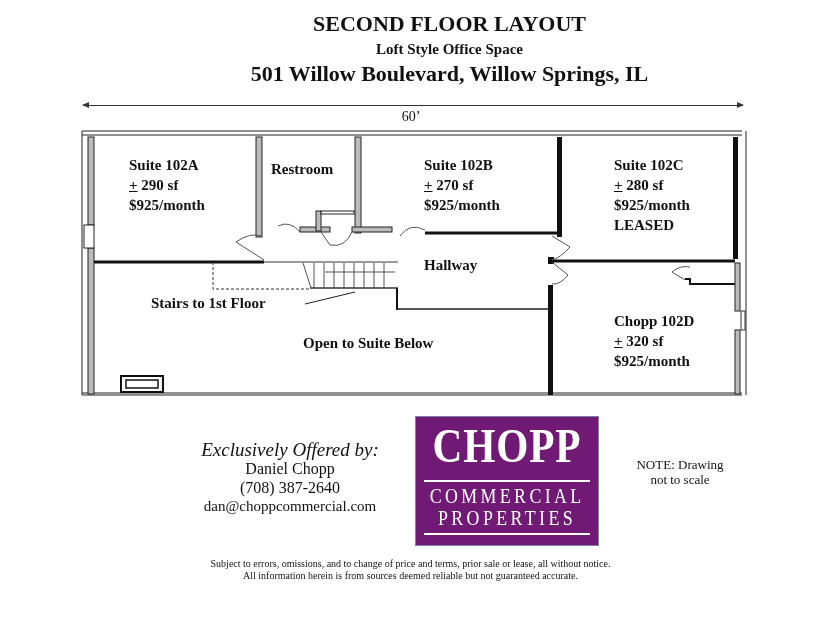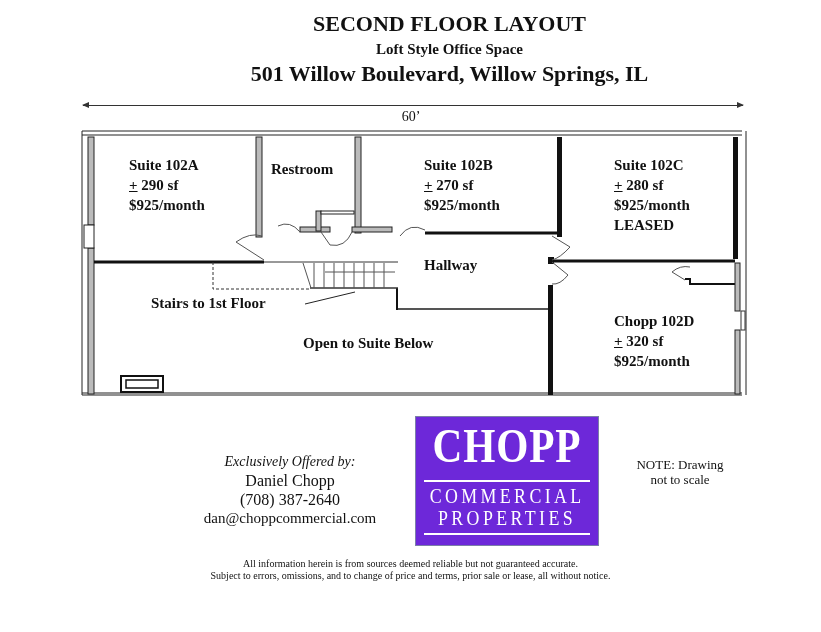--- a/index.html
+++ b/index.html
@@ -16,24 +16,24 @@
   .arrow-l, .arrow-r { position: absolute; top: -3px; width: 0; height: 0;
       border-top: 3.5px solid transparent; border-bottom: 3.5px solid transparent; }
   .arrow-l { left: -1px; border-right: 7px solid #333; }
   .arrow-r { right: -1px; border-left: 7px solid #333; }
 
   #plan { left: 0; top: 0; width: 821px; height: 632px; }
   .room-label { position: absolute; font-weight: bold; font-size: 15px; line-height: 20px; white-space: nowrap; }
   .pm { text-decoration: underline; }
 
   #offer { left: 180px; top: 440px; width: 220px; text-align: center; font-size: 16px; line-height: 19px; }
-  #offer .it { font-style: italic; font-size: 14px; margin-top: 12px; }
+  #offer .it { font-style: italic; font-size: 19px; }
   #offer .em { font-size: 15px; }
 
-  #logo { left: 415px; top: 416px; width: 184px; height: 130px; background: #6d28d9;
+  #logo { left: 415px; top: 416px; width: 184px; height: 130px; background: #701a75;
           border: 1px solid #7b7fa8; box-sizing: border-box; }
   #logo-big { position: absolute; left: 0; top: 4px; width: 100%; text-align: center; color: #fff;
               font-family: "Liberation Serif", serif; font-weight: bold; font-size: 48px; line-height: 50px;
               transform: scaleX(0.86); letter-spacing: 1px; }
   .logo-rule { position: absolute; left: 8px; right: 8px; height: 2px; background: #fff; }
   .logo-small { position: absolute; left: 0; width: 100%; text-align: center; color: #fff;
                 font-family: "Liberation Serif", serif; font-size: 21px; line-height: 22px; letter-spacing: 4px;
                 transform: scaleX(0.85); }
 
   #note { left: 620px; top: 457px; width: 120px; text-align: center; font-size: 13px; line-height: 15px; }
@@ -167,15 +167,15 @@
   <div class="logo-small" style="top:90px;">PROPERTIES</div>
   <div class="logo-rule" style="top:116px;"></div>
 </div>
 
 <div class="abs" id="note">
   <div>NOTE: Drawing</div>
   <div>not to scale</div>
 </div>
 
 <div class="abs" id="disclaimer">
+  <div>Subject to errors, omissions, and to change of price and terms, prior sale or lease, all without notice.</div>
   <div>All information herein is from sources deemed reliable but not guaranteed accurate.</div>
-  <div>Subject to errors, omissions, and to change of price and terms, prior sale or lease, all without notice.</div>
 </div>
 
 </body></html>

